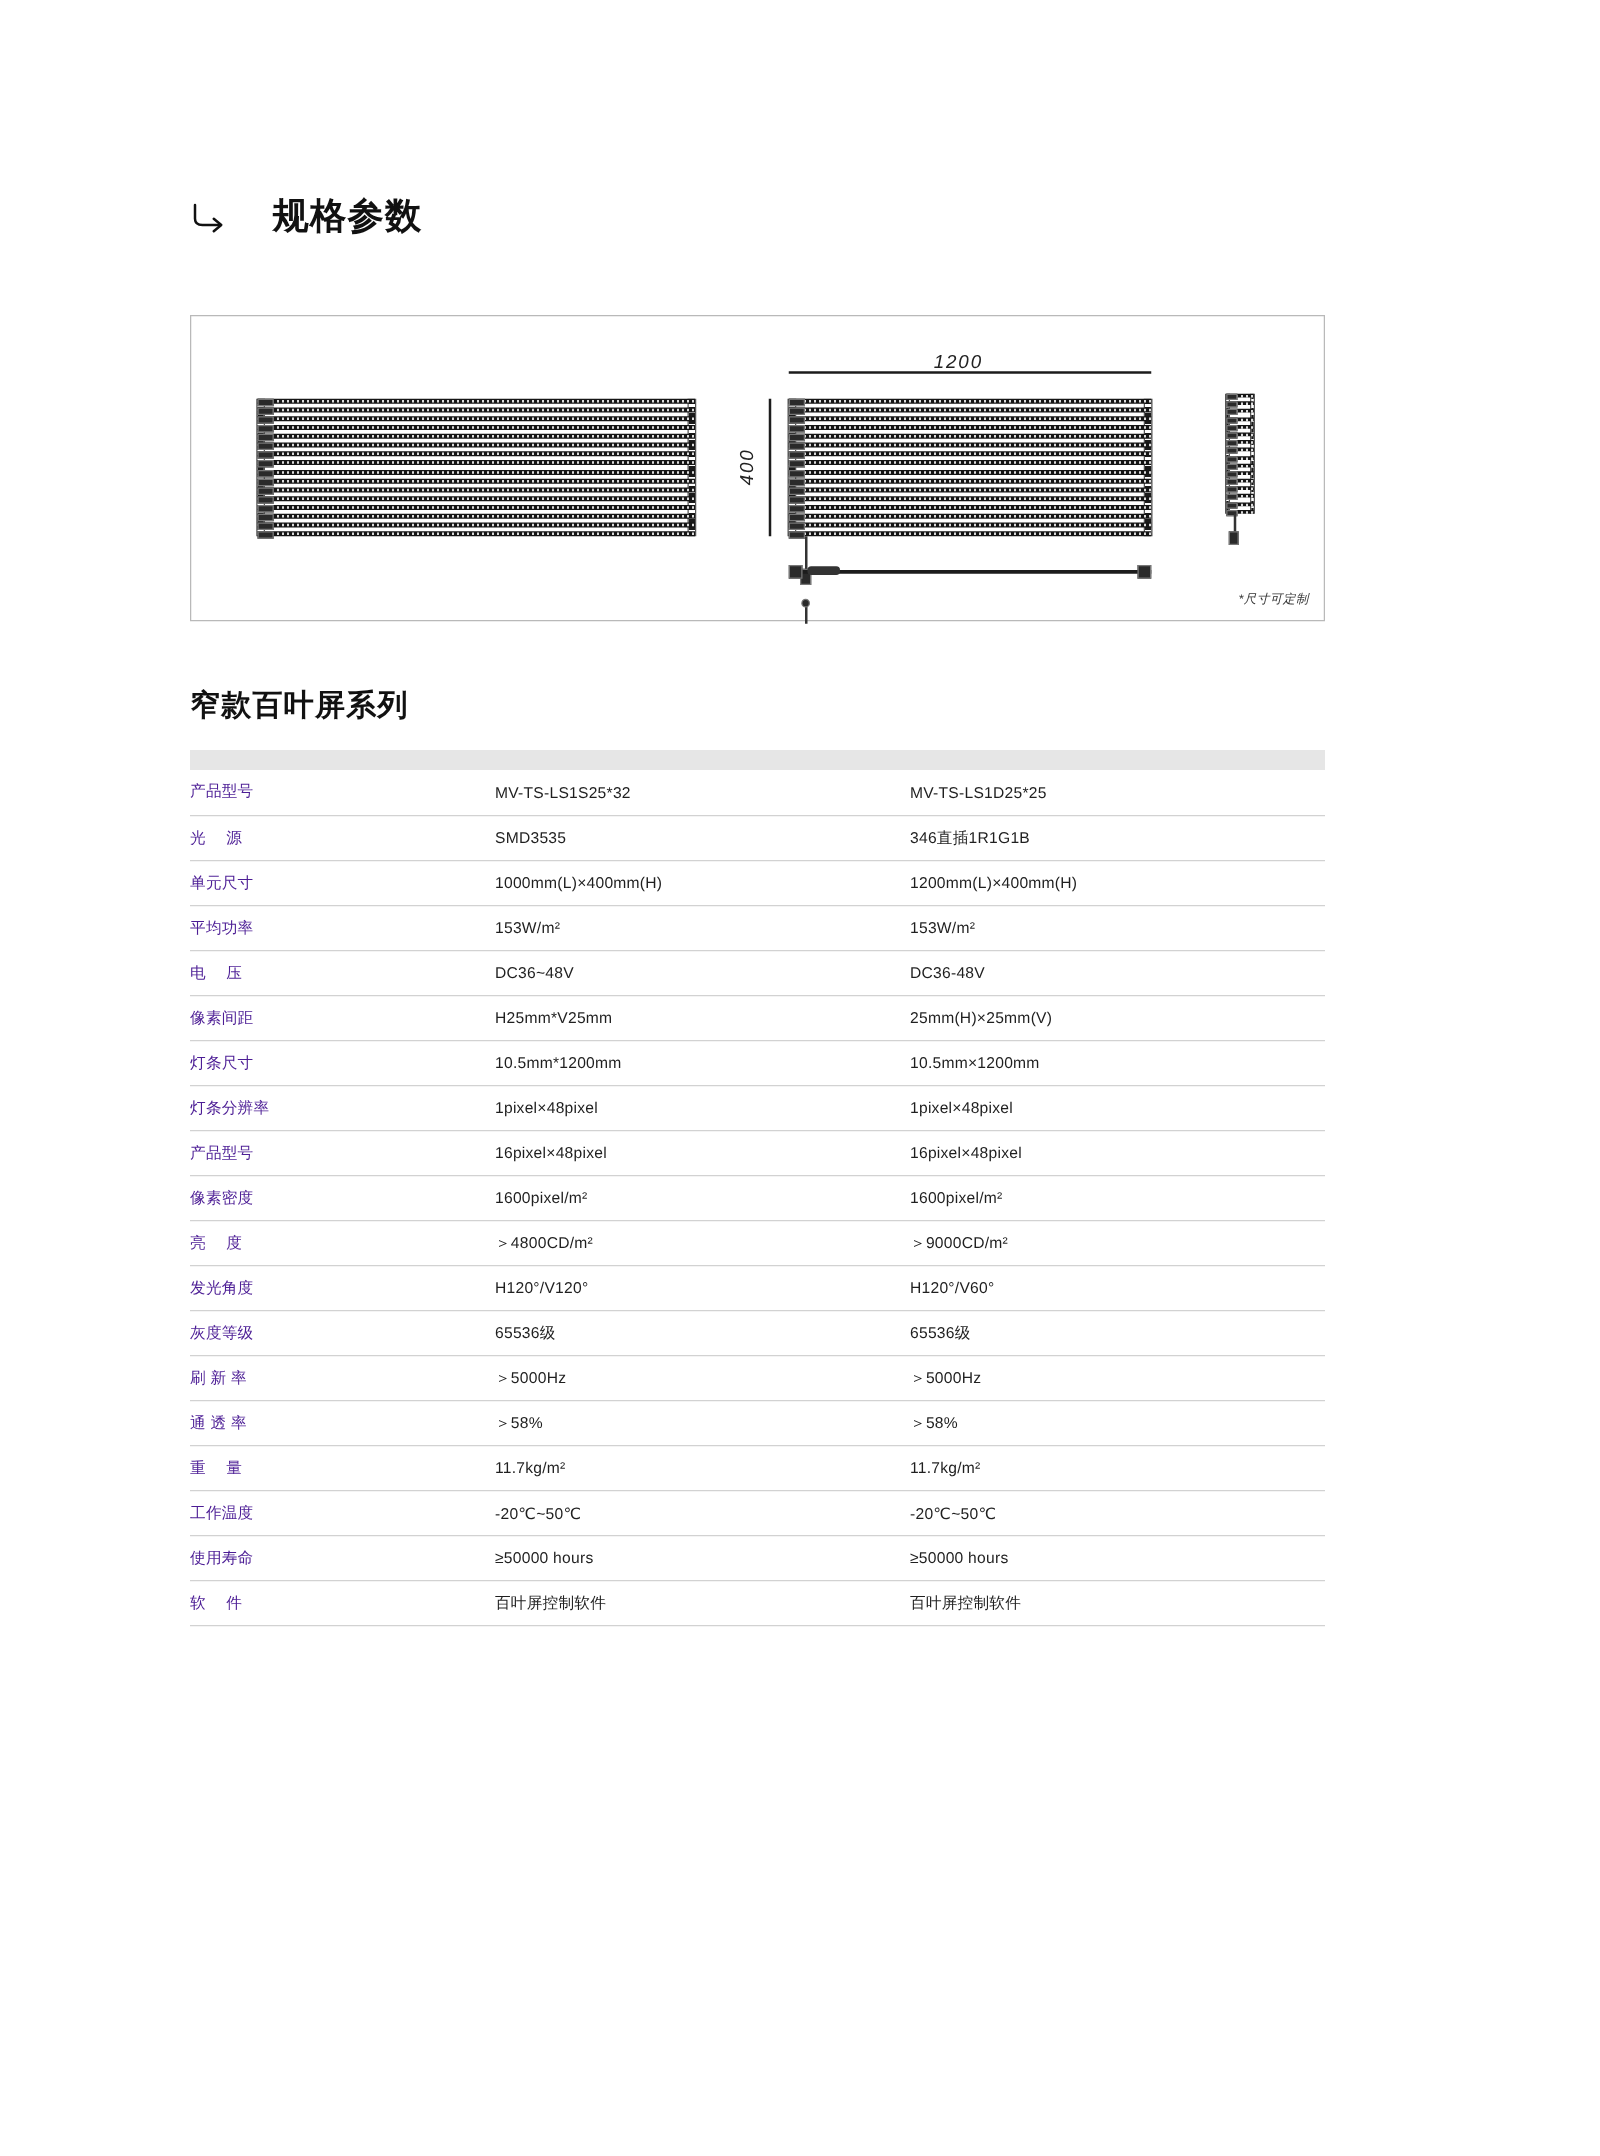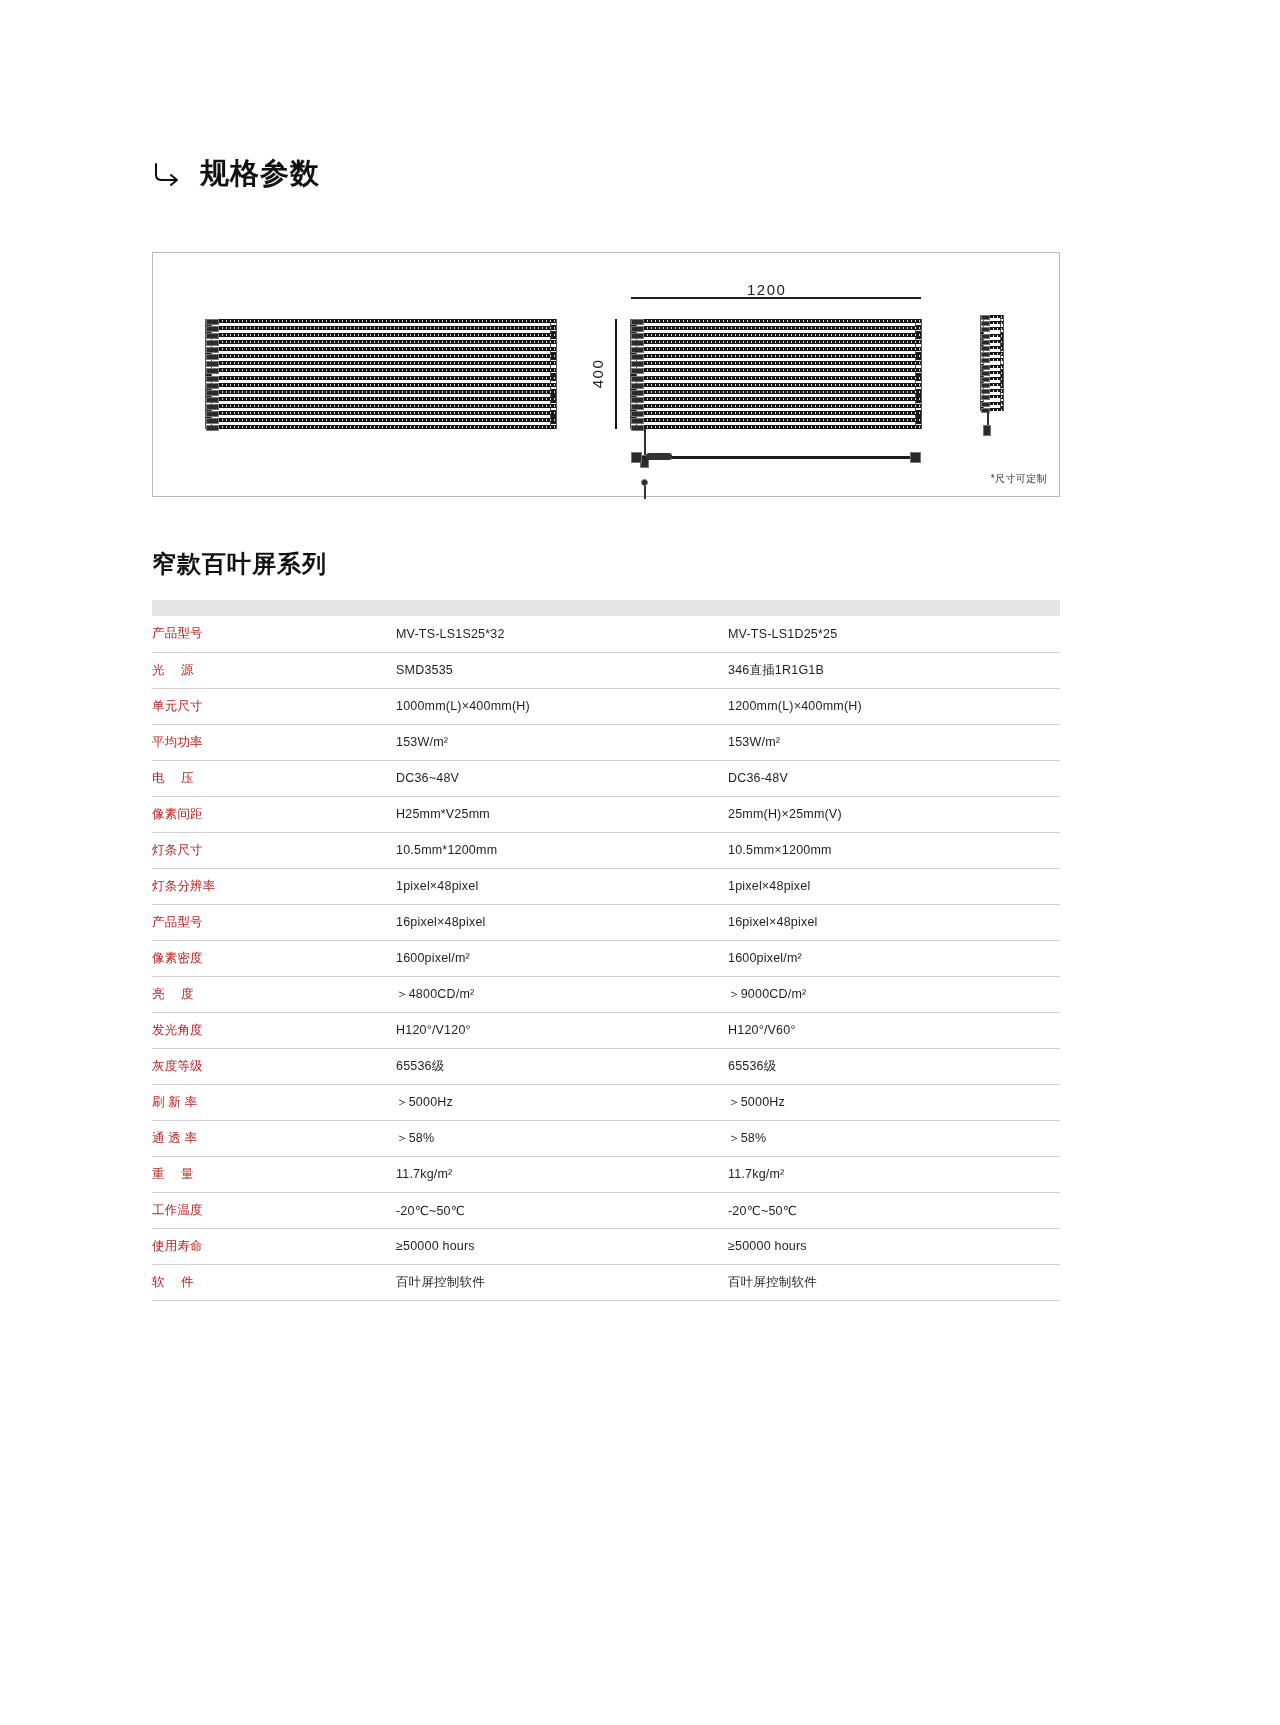--- a/index.html
+++ b/index.html
@@ -27,31 +27,33 @@
     width: 30px;
     height: 30px;
     display: block;
   }
   .page-title {
     font-size: 29px;
     font-weight: 700;
     letter-spacing: 1px;
     color: #111;
     line-height: 1;
+    margin-left: 18px;
   }
 
   
   .diagram-box {
     position: absolute;
     left: 152px;
     top: 252px;
     width: 908px;
     height: 245px;
     border: 1px solid #b9b9b9;
     background: #fff;
+    font-style: italic;
   }
   .diagram-inner { position: absolute; inset: 0; }
 
   .dim-label-h {
     position: absolute;
     font-size: 15px;
     color: #222;
     letter-spacing: 1.5px;
   }
   .dim-label-v {
@@ -158,21 +160,21 @@
     height: 36px;
     padding: 0 0 0 0;
     font-size: 12.5px;
     color: #1f1f1f;
     border-bottom: 1px solid #d2d2d2;
     vertical-align: middle;
     letter-spacing: 0.2px;
   }
   .spec-table tbody tr:first-child td { border-top: none; }
   .spec-table tbody td.label {
-    color: #b91c1c;
+    color: #4c1d95;
   }
   .spec-table tbody td.value { padding-left: 0; }
 </style>
 </head>
 <body>
 
 <div class="page-head">
   <span class="arrow-icon">
     <svg width="30" height="30" viewBox="0 0 30 30" fill="none" xmlns="http://www.w3.org/2000/svg">
       <path d="M4 6 L4 17 Q4 22 10 22 L24 22" stroke="#111" stroke-width="2" fill="none" stroke-linecap="round"></path>

